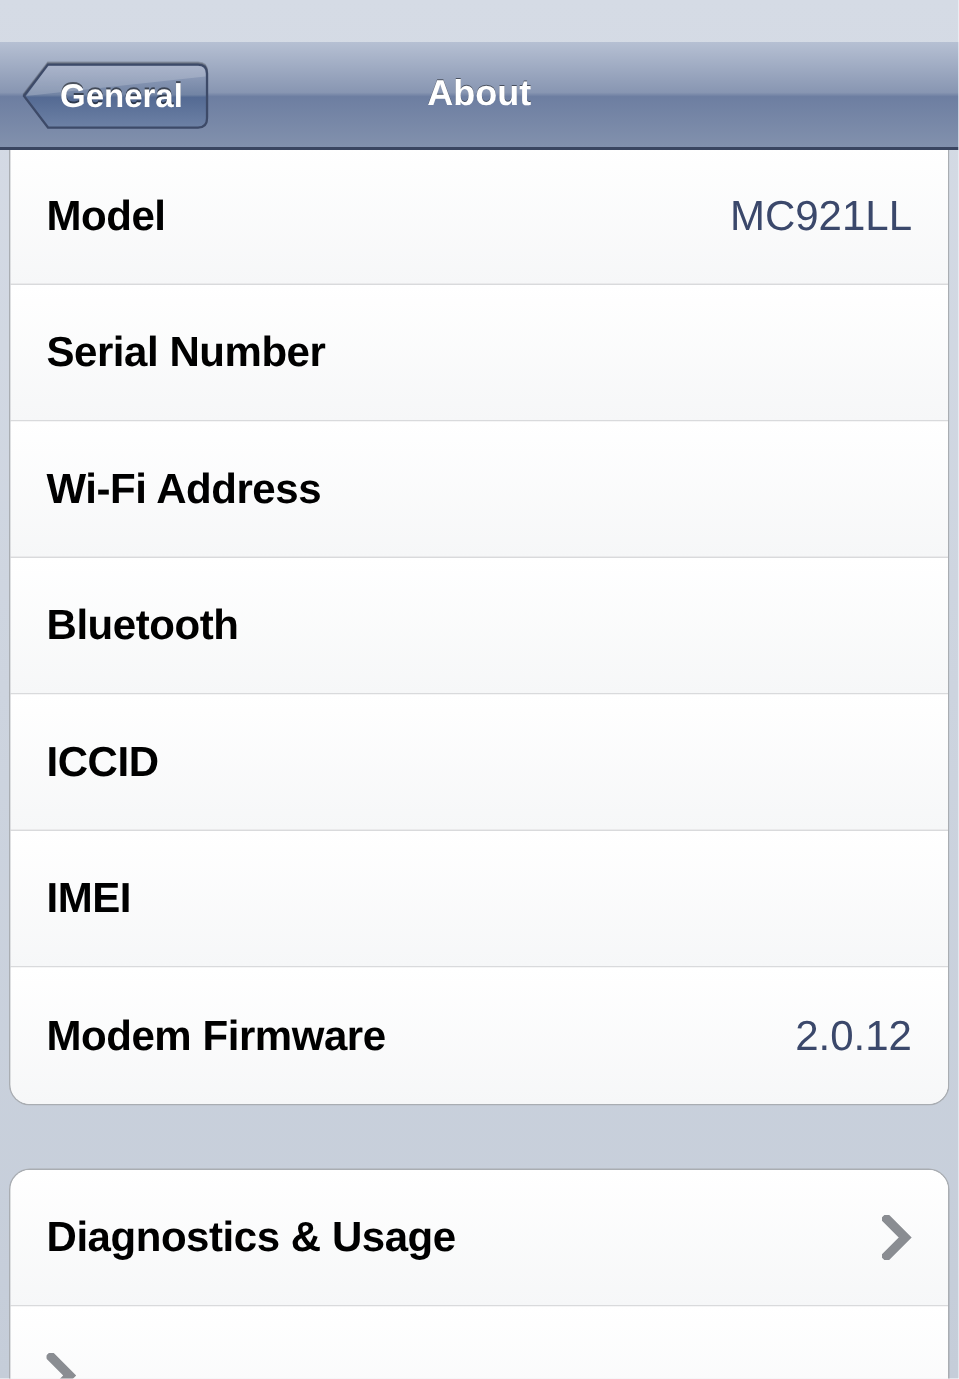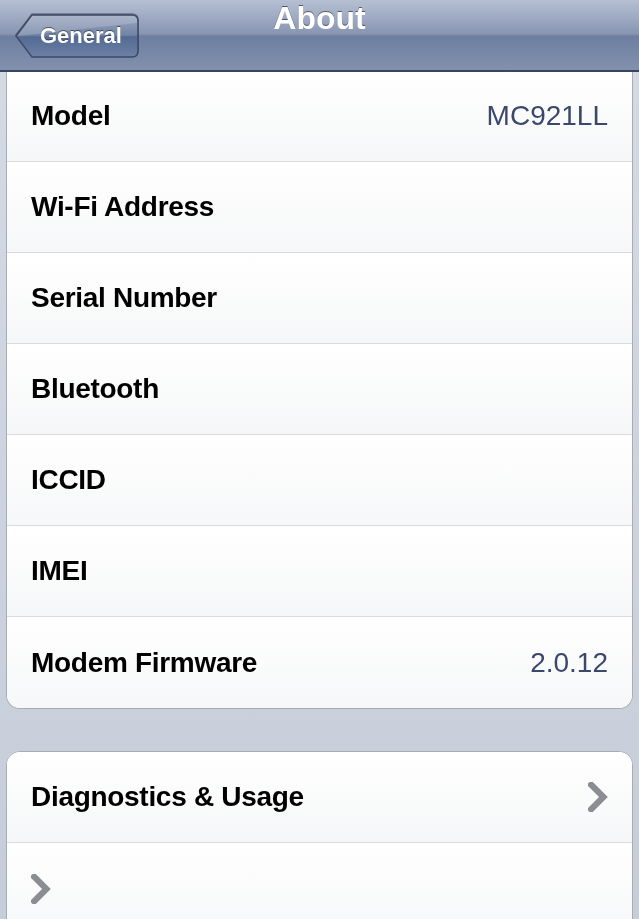--- a/index.html
+++ b/index.html
@@ -13,22 +13,23 @@
       font-family: "Helvetica Neue", Helvetica, Arial, sans-serif;
       background: linear-gradient(to bottom, #d5dbe5, #c5cdd9);
       overflow: hidden;
     }
     .navbar {
       height: 72px;
       background: linear-gradient(to bottom, #b6c0d3 0%, #8896b2 48%, #6d7ea1 52%, #8291ad 100%);
       border-bottom: 2px solid #3a4661;
       position: relative;
       display: flex;
-      align-items: flex-start;
+      align-items: center;
       justify-content: center;
+      margin-top: 28px;
     }
     .back-button {
       position: absolute;
       left: 14px;
       top: 13px;
       height: 46px;
       display: flex;
       align-items: center;
       cursor: pointer;
     }
@@ -41,21 +42,21 @@
       font-weight: bold;
       text-shadow: 0 -1px 0 rgba(0,0,0,0.5);
       position: absolute;
       left: 26px;
       top: 50%;
       transform: translateY(-50%);
       white-space: nowrap;
     }
     .nav-title {
       color: #ffffff;
-      font-size: 32px;
+      font-size: 24px;
       font-weight: bold;
       text-shadow: 0 -1px 0 rgba(0,0,0,0.5);
     }
     .content {
       padding: 0 6px;
       height: calc(919px - 72px);
       overflow: hidden;
     }
     .group {
       background: #ffffff;
@@ -129,25 +130,25 @@
 </div>
 
 <div class="content">
 
   <div class="group first">
     <div class="row">
       <span class="row-label">Model</span>
       <span class="row-value">MC921LL</span>
     </div>
     <div class="row">
-      <span class="row-label">Wi-Fi Address</span>
+      <span class="row-label">Serial Number</span>
       <span class="row-value"></span>
     </div>
     <div class="row">
-      <span class="row-label">Serial Number</span>
+      <span class="row-label">Wi-Fi Address</span>
       <span class="row-value"></span>
     </div>
     <div class="row">
       <span class="row-label">Bluetooth</span>
       <span class="row-value"></span>
     </div>
     <div class="row">
       <span class="row-label">ICCID</span>
       <span class="row-value"></span>
     </div>

